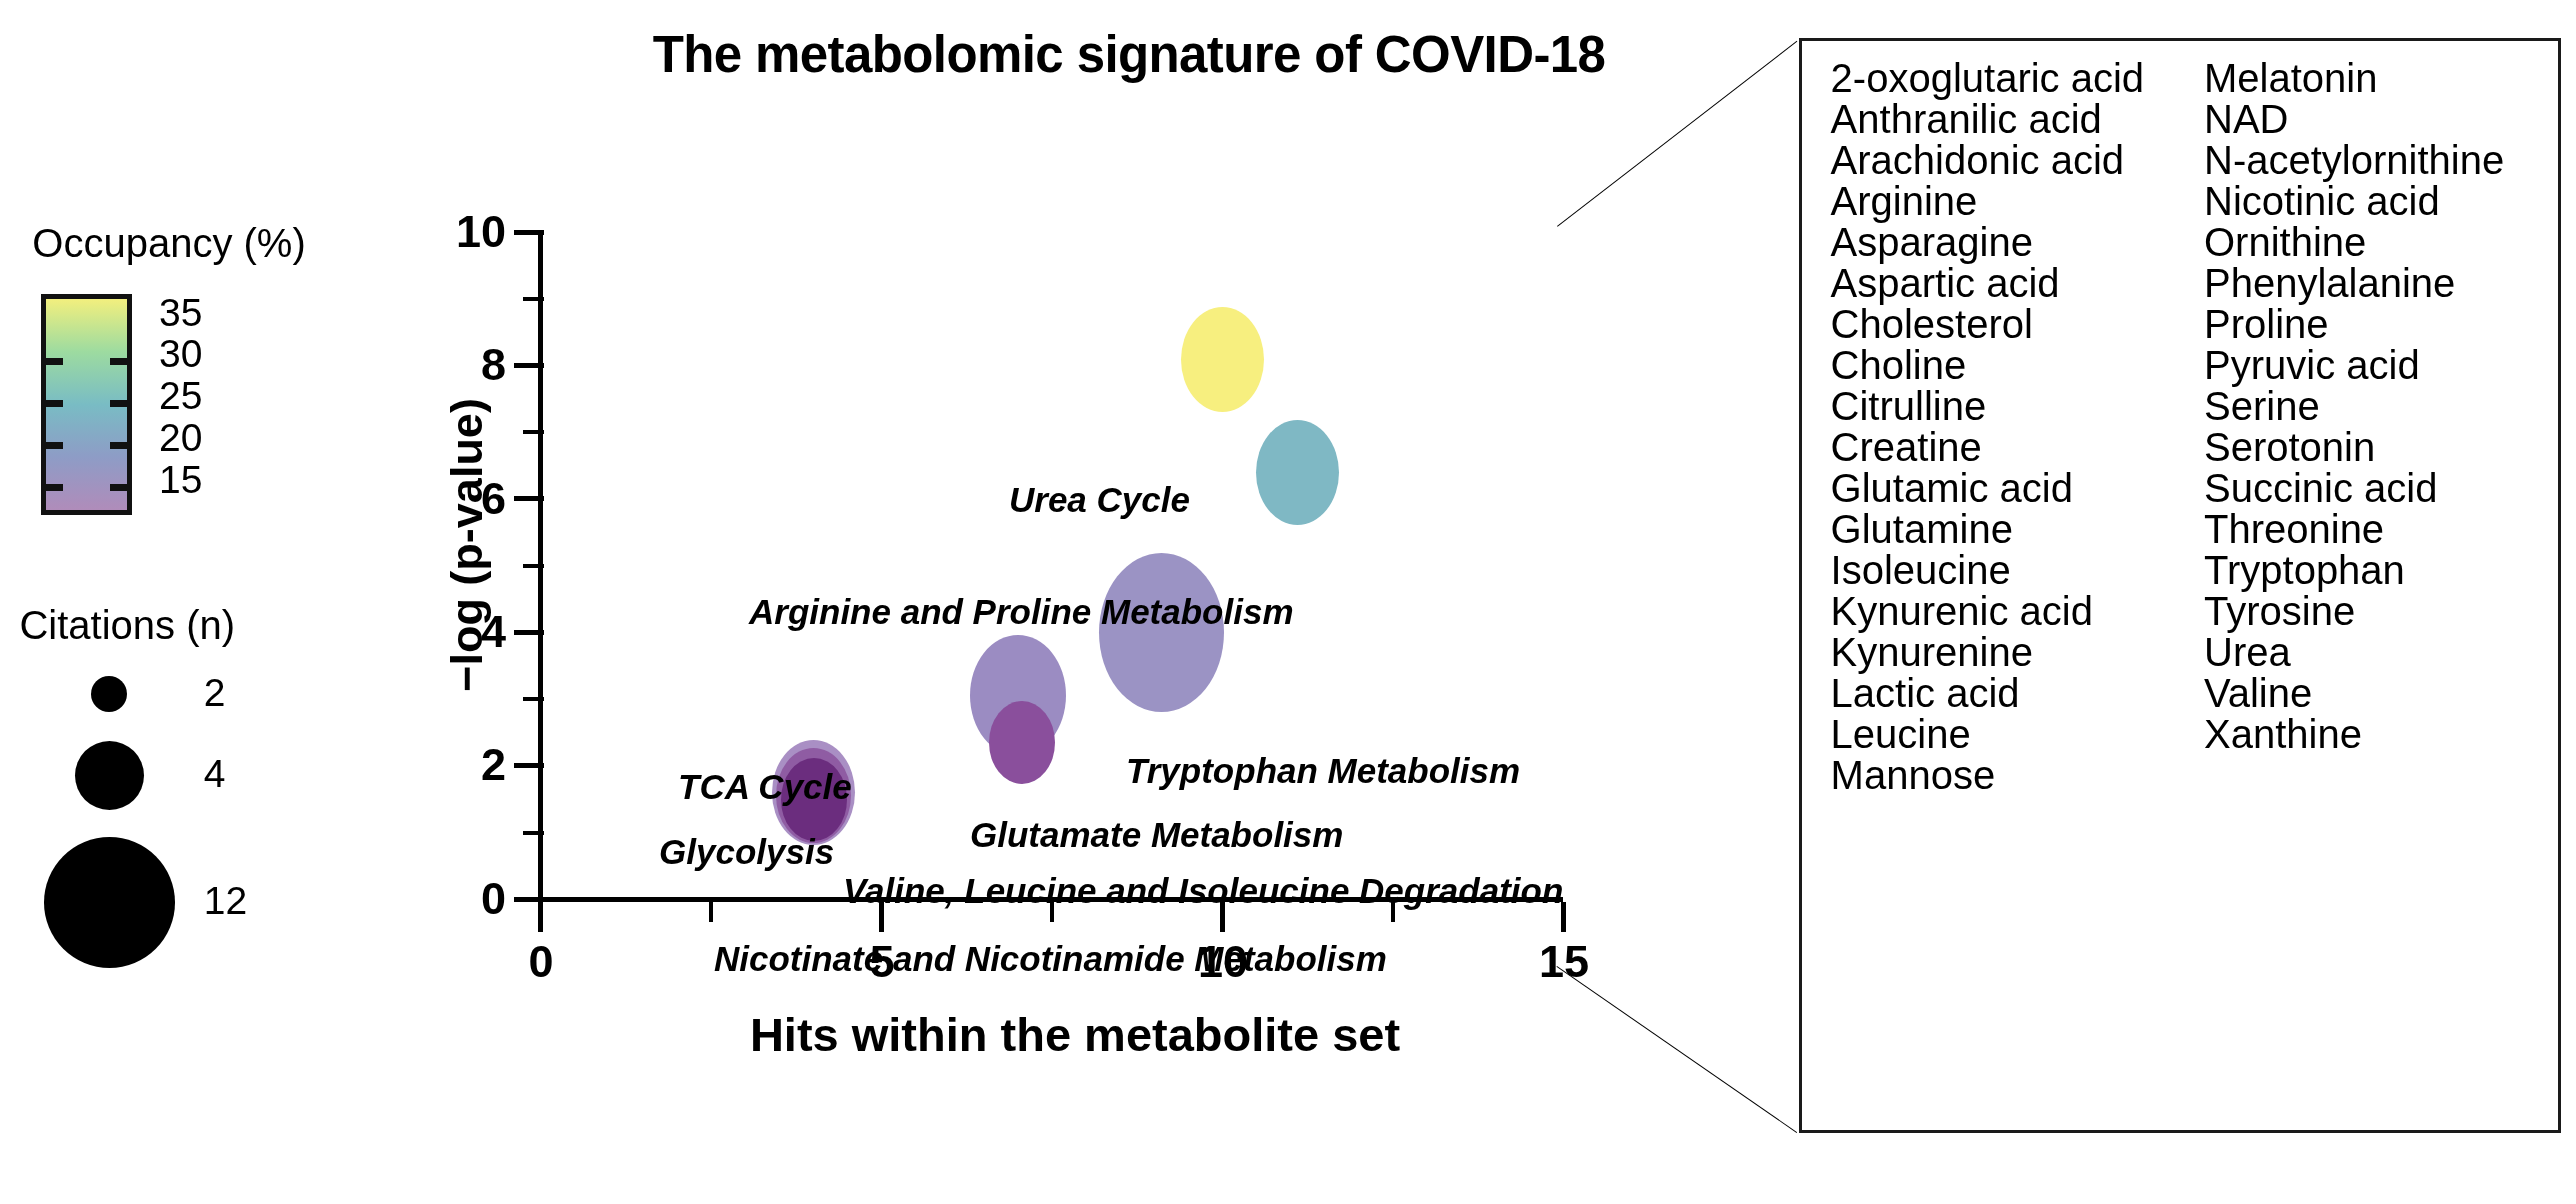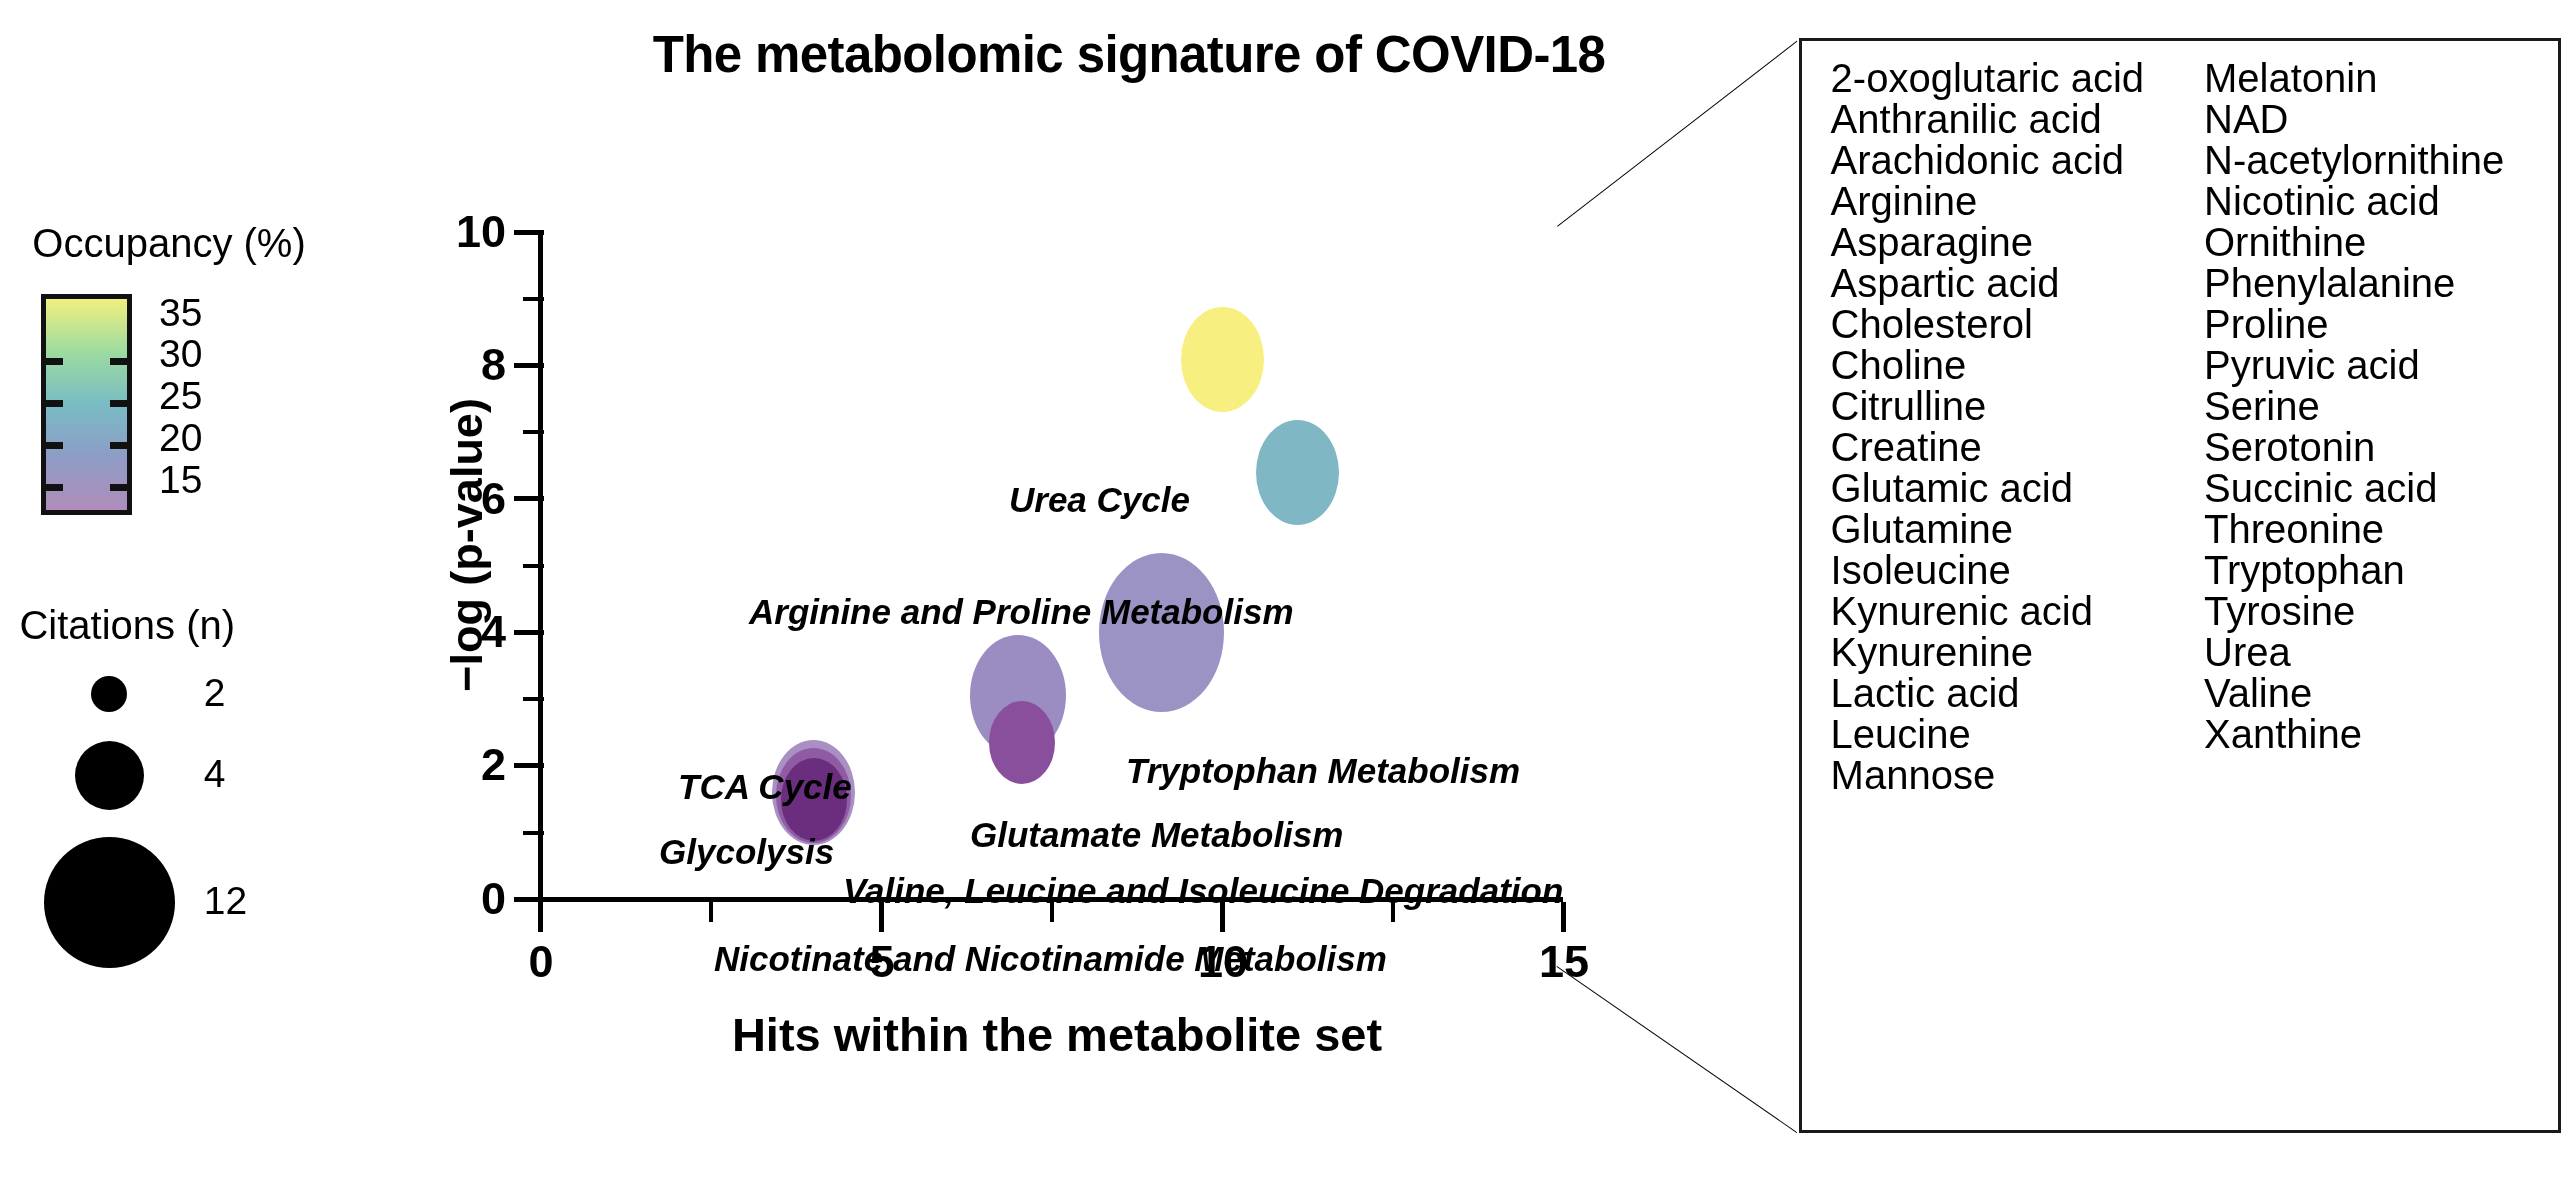--- a/index.html
+++ b/index.html
@@ -46,21 +46,21 @@
   .xtick{position:absolute;top:688px;width:5.2px;height:30px;background:#000;}
   .xtick.minor{height:19.5px;width:3.9px;}
   .xlabel{position:absolute;top:725px;font-size:45px;font-weight:700;line-height:1;
           white-space:nowrap;text-align:center;width:130px;}
   #y-axis-title{
     position:absolute;left:-195px;top:305px;width:415px;text-align:center;
     transform:rotate(-90deg);transform-origin:center center;
     font-size:45px;font-weight:700;white-space:nowrap;
   }
   #x-axis-title{
-    position:absolute;left:97px;top:793px;width:1012px;text-align:center;
+    position:absolute;left:115px;top:793px;width:1012px;text-align:center;
     font-size:47px;font-weight:700;white-space:nowrap;
   }
 
   .bubble{position:absolute;border-radius:50%;}
   .pw-label{position:absolute;font-size:35px;font-weight:700;font-style:italic;
             white-space:nowrap;line-height:1;}
 
   
   #metabolite-panel{
     position:absolute;left:1799px;top:38px;width:762px;height:1095px;

